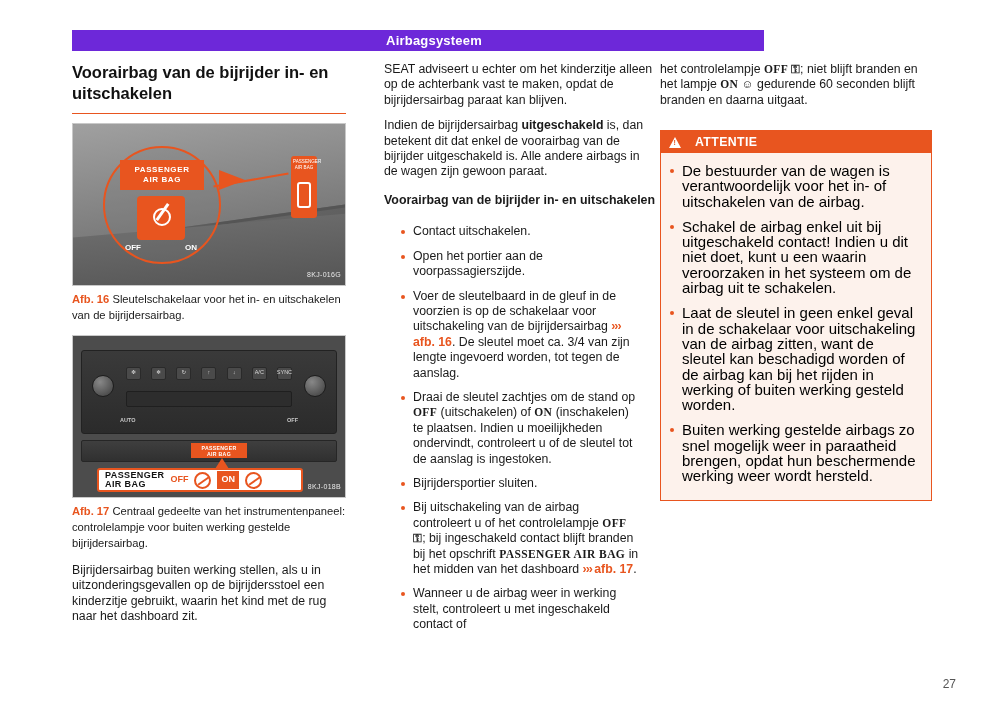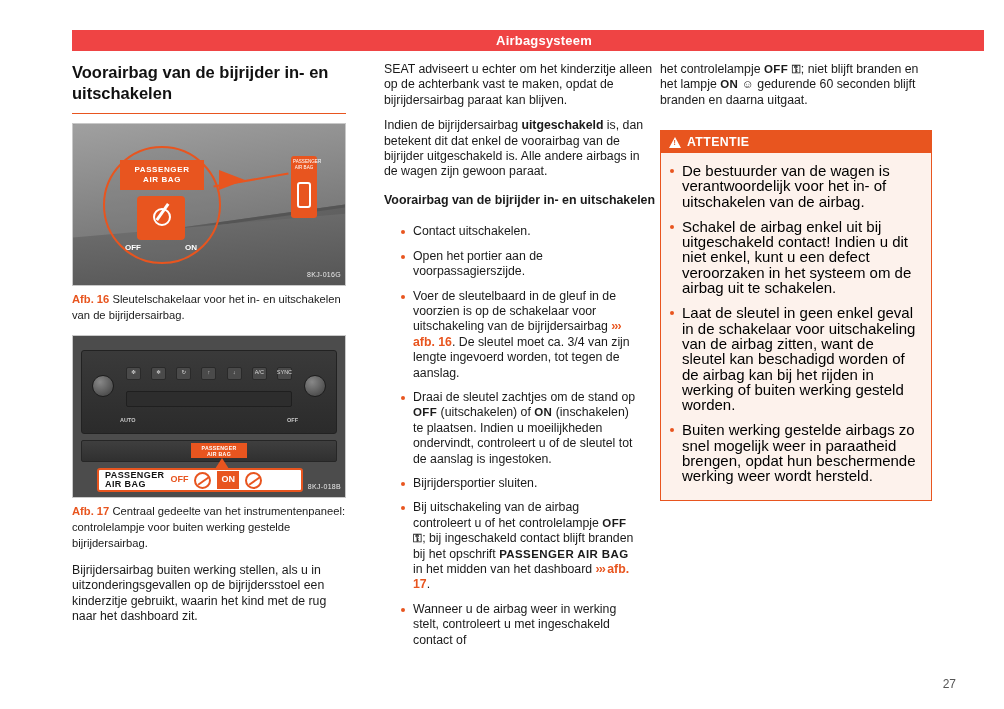--- a/index.html
+++ b/index.html
@@ -15,22 +15,22 @@
     overflow: hidden;
   }
   .sheet {
     position: absolute;
     left: 48px; top: 0; width: 908px; height: 689px;
     background: #ffffff;
   }
   
   .banner {
     position: absolute;
-    left: 72px; top: 30px; width: 912px; height: 21px;
-    background: #ef4444;
+    left: 72px; top: 30px; width: 692px; height: 21px;
+    background: #6d28d9;
     color: #ffffff;
     font-size: 13px; font-weight: bold;
     display: flex; align-items: center; justify-content: center;
     letter-spacing: .2px;
     padding-left: 32px;
   }
   
   .col {
     position: absolute;
     top: 62px;
@@ -70,21 +70,21 @@
     content: "";
     position: absolute;
     left: 1px; top: 6px;
     width: 4px; height: 4px;
     border-radius: 50%;
     background: #e8551f;
   }
   .ref { color: #e8551f; font-weight: bold; }
   .chev { color: #e8551f; font-weight: bold; letter-spacing: -1px; }
   b.bold { font-weight: bold; }
-  .mono { font-family: Liberation Sans, sans-serif; font-weight: bold; font-size: 11.5px; letter-spacing: .4px; }
+  .mono { font-family: Liberation Serif, serif; font-weight: bold; font-size: 11.5px; letter-spacing: .4px; }
 
   
   .figure { margin-bottom: 8px; }
   .fig-img {
     position: relative;
     width: 274px; height: 163px;
     border: 1px solid #c9c9c9;
     overflow: hidden;
     background: #6f6f6f;
   }
@@ -256,21 +256,21 @@
   .attn {
     position: absolute; left: 660px; top: 130px;
     width: 272px;
     border: 1px solid #e8551f;
     background: #fdf2ec;
   }
   .attn-head {
     background: #e8551f; color: #fff;
     font-size: 12.3px; font-weight: bold;
     padding: 4px 8px;
-    display: flex; align-items: center; gap: 6px;
+    display: flex; align-items: center; gap: 14px;
     letter-spacing: .4px;
   }
   .attn-body { padding: 10px 10px 6px 8px; }
   .attn-body ul { list-style: none; margin: 0; padding: 0; }
   .attn-body li {
     position: relative; padding-left: 13px; margin-bottom: 10px;
     font-size: 15px; line-height: 15.3px;
   }
   .attn-body li::before {
     content: ""; position: absolute; left: 1px; top: 6px;
@@ -407,21 +407,21 @@
   </div>
 
   <div class="attn">
     <div class="attn-head">
       <span class="warn-tri"></span>
       <span>ATTENTIE</span>
     </div>
     <div class="attn-body">
       <ul id="attn-list">
           <li>De bestuurder van de wagen is verantwoordelijk voor het in- of uitschakelen van de airbag.</li>
-          <li>Schakel de airbag enkel uit bij uitgeschakeld contact! Indien u dit niet enkel, kunt u een defect veroorzaken in het systeem om de airbag uit te schakelen.</li>
+          <li>Schakel de airbag enkel uit bij uitgeschakeld contact! Indien u dit niet doet, kunt u een waarin veroorzaken in het systeem om de airbag uit te schakelen.</li>
           <li>Laat de sleutel in geen enkel geval in de schakelaar voor uitschakeling van de airbag zitten, want de sleutel kan beschadigd worden of de airbag kan bij het rijden in werking of buiten werking gesteld worden.</li>
           <li>Buiten werking gestelde airbags zo snel mogelijk weer in paraatheid brengen, opdat hun beschermende werking weer wordt hersteld.</li>
         </ul>
     </div>
   </div>
 
   <div class="pageno">27</div>
 </div>
 
 </body></html>

